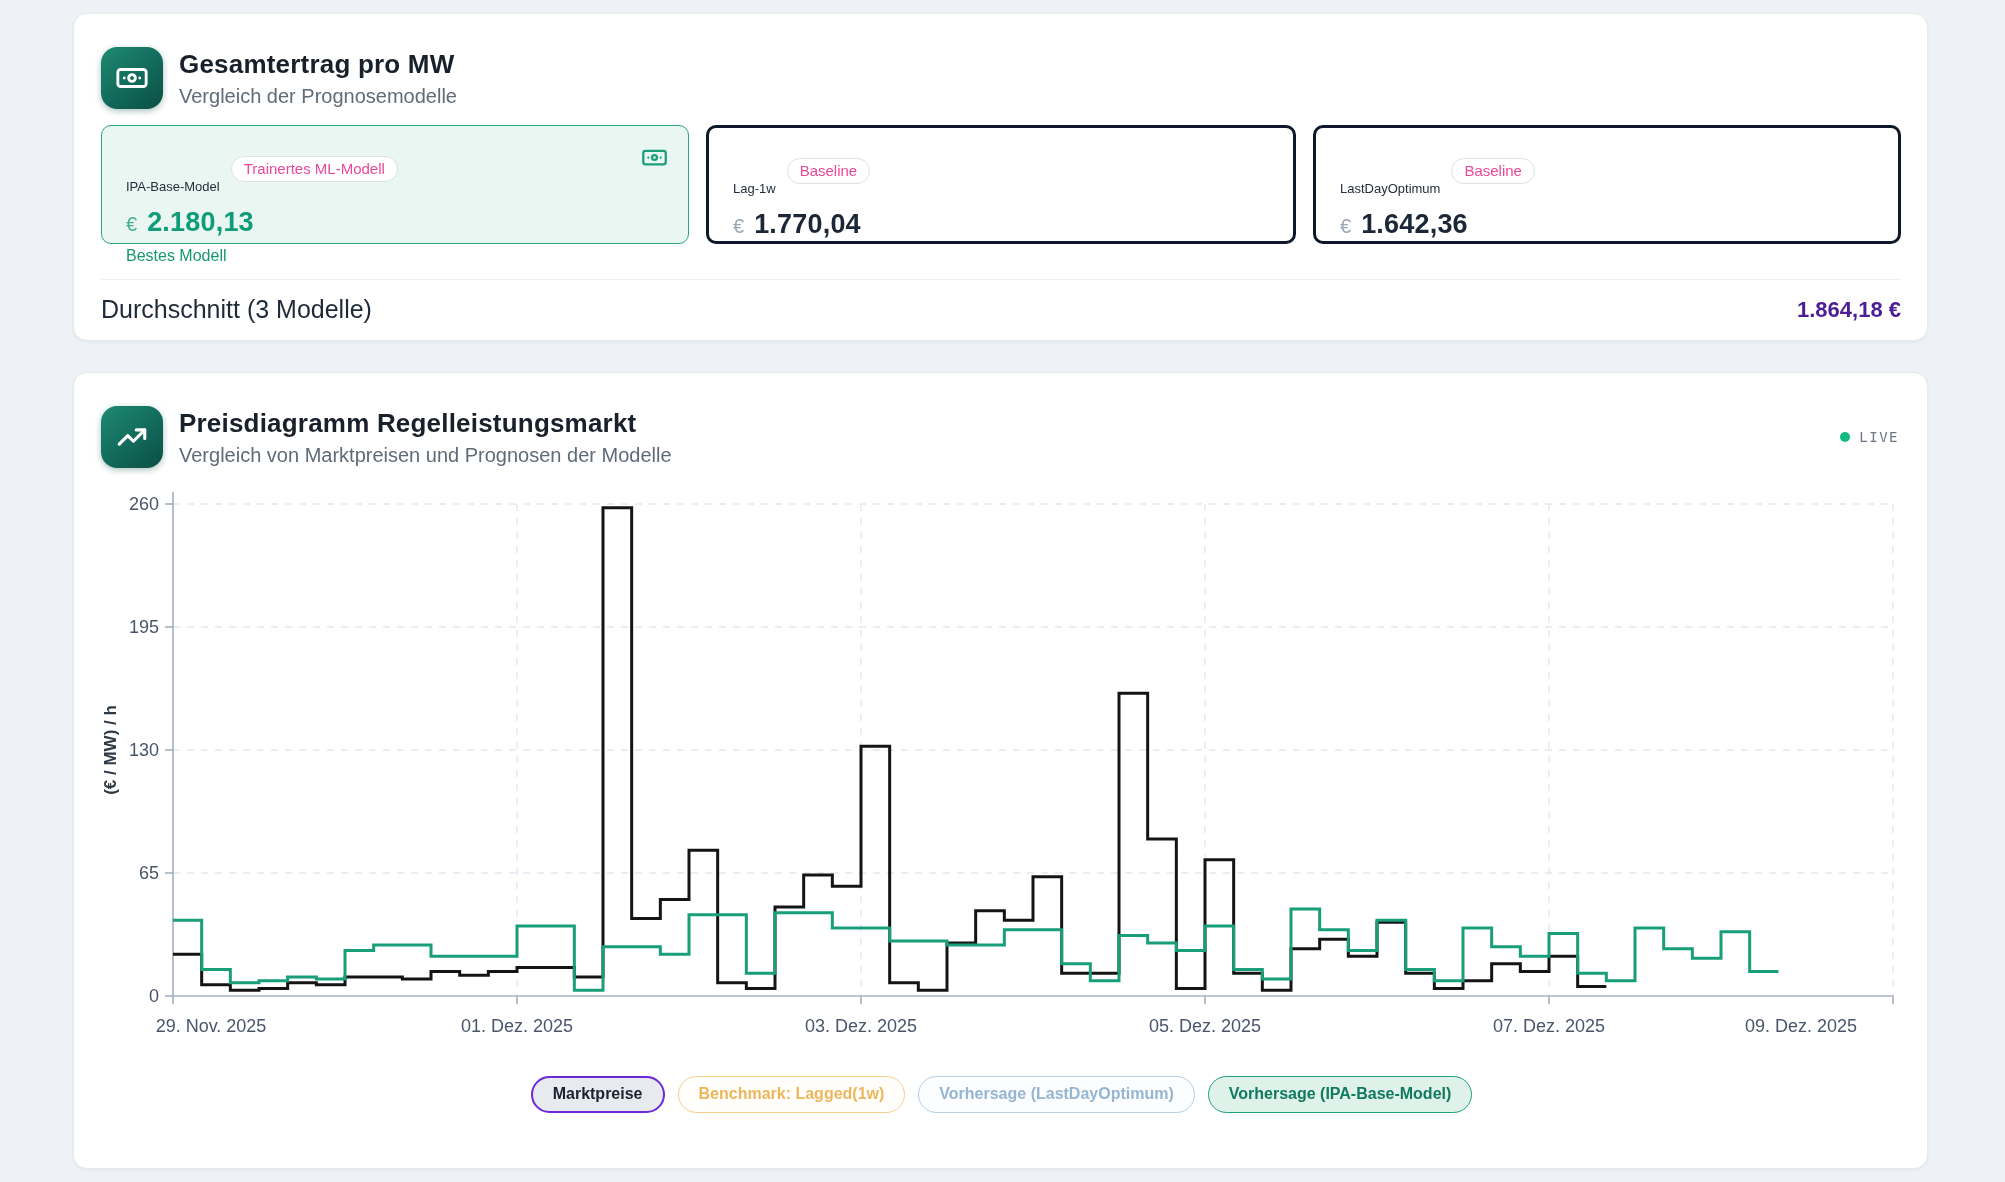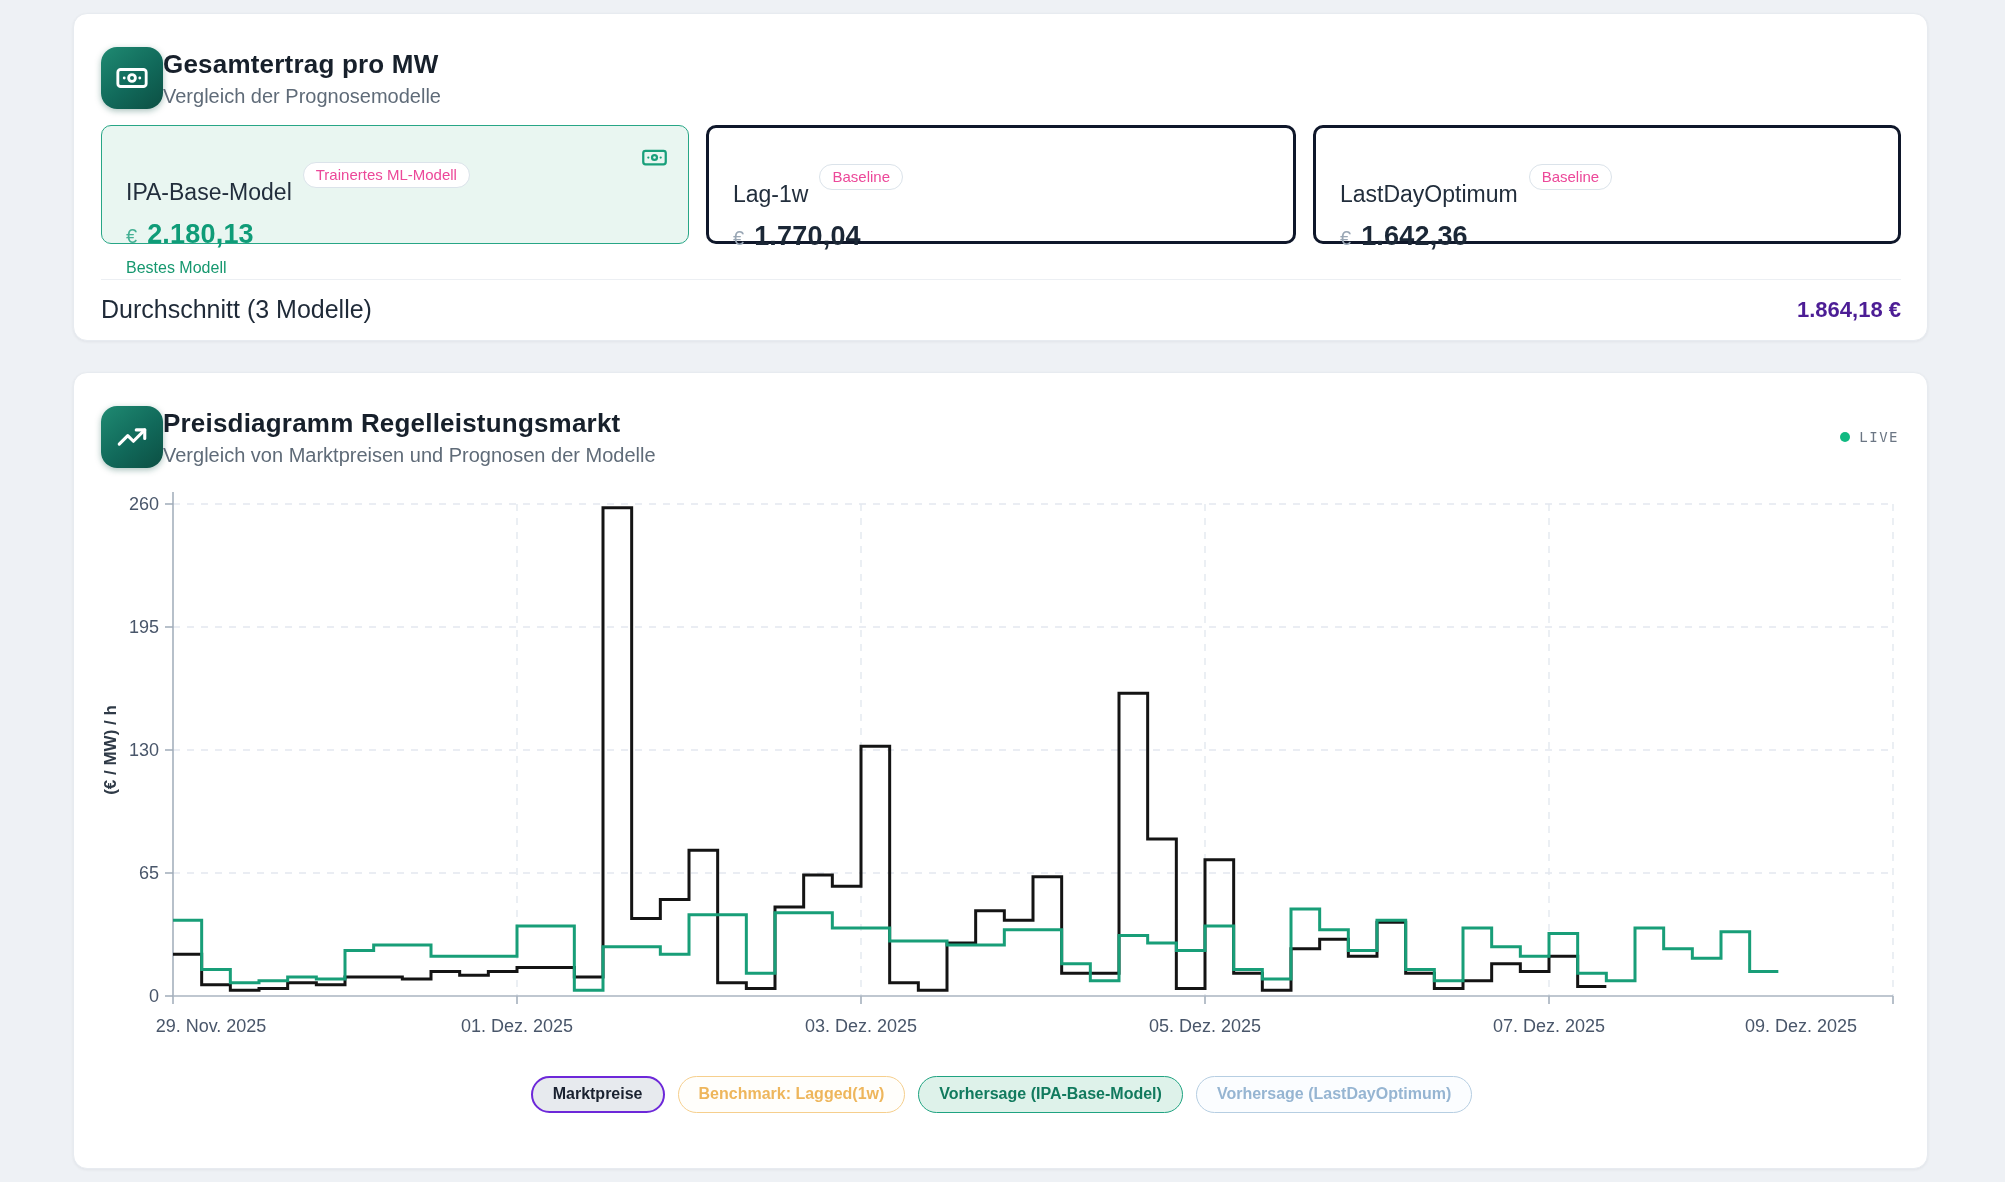--- a/index.html
+++ b/index.html
@@ -3,32 +3,32 @@
 <meta charset="utf-8">
 <style>
   * { margin:0; padding:0; box-sizing:border-box; }
   html,body { width:2005px; height:1182px; background:#eef1f5; font-family:"Liberation Sans", sans-serif; overflow:hidden; }
   .page { position:relative; width:2005px; height:1182px; }
 
   .card { position:absolute; left:73px; width:1855px; background:#ffffff; border:1px solid #e7ebf0; border-radius:14px; box-shadow:0 1px 3px rgba(16,24,40,.06); }
   #revenue-card { top:13px; height:328px; }
   #chart-card   { top:372px; height:797px; }
 
-  .card-header { position:absolute; left:27px; top:33px; display:flex; align-items:center; }
+  .card-header { position:absolute; left:27px; top:33px; display:flex; align-items:center; gap:16px; }
   .hdr-icon { width:62px; height:62px; border-radius:16px; background:linear-gradient(140deg,#1f8a72 0%,#11695a 55%,#0c4f43 100%); display:flex; align-items:center; justify-content:center; box-shadow:0 2px 6px rgba(12,79,67,.35); flex:0 0 auto; }
   .hdr-title { font-size:26px; font-weight:700; color:#17202b; letter-spacing:.2px; }
   .hdr-sub { font-size:20px; color:#5f6b78; margin-top:5px; }
 
   
   .models-row { position:absolute; left:27px; top:111px; width:1800px; display:flex; gap:17px; }
   .model-card { height:119px; border-radius:10px; padding:17px 24px; position:relative; background:#fff; border:3px solid #0f172a; }
   .model-card.best { background:#e9f6f1; border:1.5px solid #27a686; }
   .mc-a { width:588px; } .mc-b { width:590px; } .mc-c { width:588px; }
   .mc-label-row { display:flex; align-items:center; gap:11px; }
-  .mc-name { font-size:23px; color:#222e3c; font-weight:500;margin-top:36px; }
+  .mc-name { font-size:13px; color:#222e3c; font-weight:500;margin-top:36px; }
   .mc-badge { font-size:15px; color:#ec4899; background:#ffffff; border:1px solid #dbe3ea; border-radius:999px; padding:3px 12px 4px; }
   .mc-value-row { display:flex; align-items:baseline; gap:10px; margin-top:13px; }
   .mc-euro { font-size:20px; color:#9aa7b5; font-weight:500; }
   .model-card.best .mc-euro { color:#45b094; }
   .mc-value { font-size:27px; font-weight:700; color:#1b2736; letter-spacing:.2px; }
   .model-card.best .mc-value { color:#0f9c78; }
   .mc-note { margin-top:9px; font-size:16px; color:#16986f; }
   .mc-corner-icon { position:absolute; top:18px; right:20px; }
 
   .divider { position:absolute; left:27px; top:265px; width:1800px; height:1px; background:#eceff3; }
@@ -177,18 +177,18 @@
           <line x1="79" y1="527" x2="1799" y2="527" stroke="#aab4c0" stroke-width="1.5"></line>
           <text x="22" y="281" text-anchor="middle" font-size="17" font-weight="bold" fill="#2f3a47" font-family="Liberation Sans, sans-serif" transform="rotate(-90 22 281)">(€ / MW) / h</text>
           <path d="M 79 485.36923076923074 H 107.66666666666667 V 515.6461538461539 H 136.33333333333334 V 521.3230769230769 H 165 V 519.4307692307692 H 193.66666666666669 V 513.7538461538461 H 222.33333333333334 V 515.6461538461539 H 251 V 508.0769230769231 H 279.6666666666667 V 508.0769230769231 H 308.33333333333337 V 509.96923076923076 H 337 V 502.4 H 365.6666666666667 V 506.18461538461537 H 394.33333333333337 V 502.4 H 423 V 498.61538461538464 H 451.6666666666667 V 498.61538461538464 H 480.33333333333337 V 508.0769230769231 H 509 V 38.78461538461539 H 537.6666666666667 V 449.4153846153846 H 566.3333333333334 V 430.4923076923077 H 595 V 381.2923076923077 H 623.6666666666667 V 513.7538461538461 H 652.3333333333334 V 519.4307692307692 H 681 V 438.0615384615385 H 709.6666666666667 V 405.89230769230767 H 738.3333333333334 V 417.24615384615385 H 767 V 277.2153846153846 H 795.6666666666667 V 513.7538461538461 H 824.3333333333334 V 521.3230769230769 H 853 V 474.0153846153846 H 881.6666666666667 V 441.8461538461538 H 910.3333333333334 V 451.3076923076923 H 939 V 407.7846153846154 H 967.6666666666667 V 504.2923076923077 H 996.3333333333334 V 504.2923076923077 H 1025 V 224.23076923076923 H 1053.6666666666667 V 369.9384615384615 H 1082.3333333333335 V 519.4307692307692 H 1111 V 390.75384615384615 H 1139.6666666666667 V 504.2923076923077 H 1168.3333333333335 V 521.3230769230769 H 1197 V 479.6923076923077 H 1225.6666666666667 V 470.2307692307692 H 1254.3333333333335 V 487.26153846153846 H 1283 V 453.2 H 1311.6666666666667 V 504.2923076923077 H 1340.3333333333335 V 519.4307692307692 H 1369 V 511.8615384615385 H 1397.6666666666667 V 494.83076923076925 H 1426.3333333333335 V 502.4 H 1455 V 487.26153846153846 H 1483.6666666666667 V 517.5384615384615 H 1512.3333333333335" fill="none" stroke="#141414" stroke-width="3" stroke-linejoin="miter"></path>
           <path d="M 79 451.3076923076923 H 107.66666666666667 V 500.5076923076923 H 136.33333333333334 V 513.7538461538461 H 165 V 511.8615384615385 H 193.66666666666669 V 508.0769230769231 H 222.33333333333334 V 509.96923076923076 H 251 V 481.5846153846154 H 279.6666666666667 V 475.9076923076923 H 308.33333333333337 V 475.9076923076923 H 337 V 487.26153846153846 H 365.6666666666667 V 487.26153846153846 H 394.33333333333337 V 487.26153846153846 H 423 V 456.9846153846154 H 451.6666666666667 V 456.9846153846154 H 480.33333333333337 V 521.3230769230769 H 509 V 477.8 H 537.6666666666667 V 477.8 H 566.3333333333334 V 485.36923076923074 H 595 V 445.63076923076926 H 623.6666666666667 V 445.63076923076926 H 652.3333333333334 V 504.2923076923077 H 681 V 443.73846153846154 H 709.6666666666667 V 443.73846153846154 H 738.3333333333334 V 458.87692307692305 H 767 V 458.87692307692305 H 795.6666666666667 V 472.12307692307695 H 824.3333333333334 V 472.12307692307695 H 853 V 475.9076923076923 H 881.6666666666667 V 475.9076923076923 H 910.3333333333334 V 460.7692307692308 H 939 V 460.7692307692308 H 967.6666666666667 V 494.83076923076925 H 996.3333333333334 V 511.8615384615385 H 1025 V 466.44615384615383 H 1053.6666666666667 V 474.0153846153846 H 1082.3333333333335 V 481.5846153846154 H 1111 V 456.9846153846154 H 1139.6666666666667 V 500.5076923076923 H 1168.3333333333335 V 509.96923076923076 H 1197 V 439.95384615384614 H 1225.6666666666667 V 460.7692307692308 H 1254.3333333333335 V 481.5846153846154 H 1283 V 451.3076923076923 H 1311.6666666666667 V 500.5076923076923 H 1340.3333333333335 V 511.8615384615385 H 1369 V 458.87692307692305 H 1397.6666666666667 V 477.8 H 1426.3333333333335 V 487.26153846153846 H 1455 V 464.55384615384617 H 1483.6666666666667 V 504.2923076923077 H 1512.3333333333335 V 511.8615384615385 H 1541 V 458.87692307692305 H 1569.6666666666667 V 479.6923076923077 H 1598.3333333333335 V 489.15384615384613 H 1627 V 462.66153846153844 H 1655.6666666666667 V 502.4 H 1684.3333333333335" fill="none" stroke="#189e78" stroke-width="3" stroke-linejoin="miter"></path>
         </svg>
     </div>
 
     <div class="legend">
       <button class="legend-btn lg-market">Marktpreise</button>
       <button class="legend-btn lg-benchmark">Benchmark: Lagged(1w)</button>
+      <button class="legend-btn lg-lastday">Vorhersage (LastDayOptimum)</button>
       <button class="legend-btn lg-ipa">Vorhersage (IPA-Base-Model)</button>
-      <button class="legend-btn lg-lastday">Vorhersage (LastDayOptimum)</button>
     </div>
   </section>
 
 </div>
 
 </body></html>

